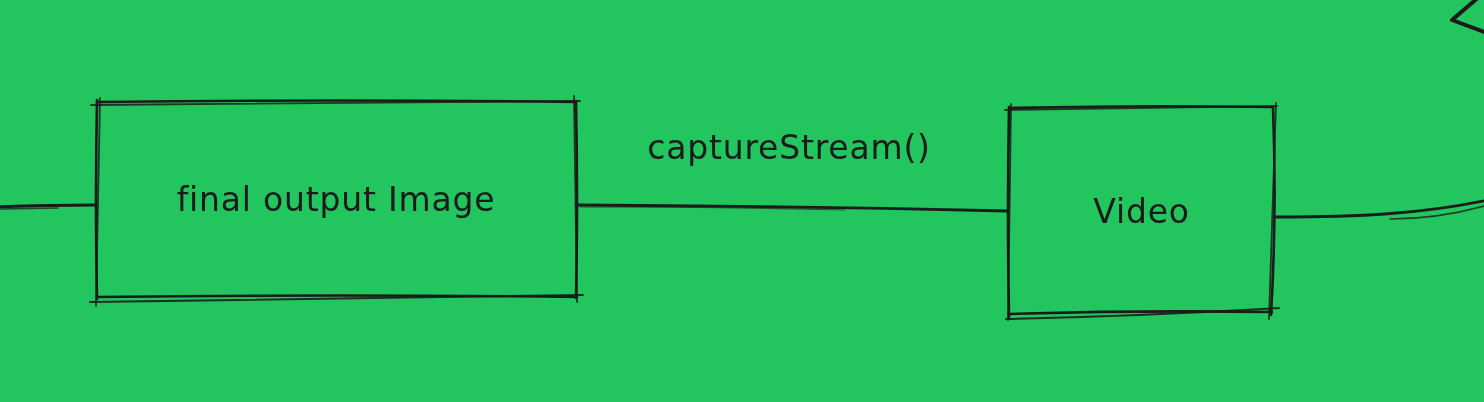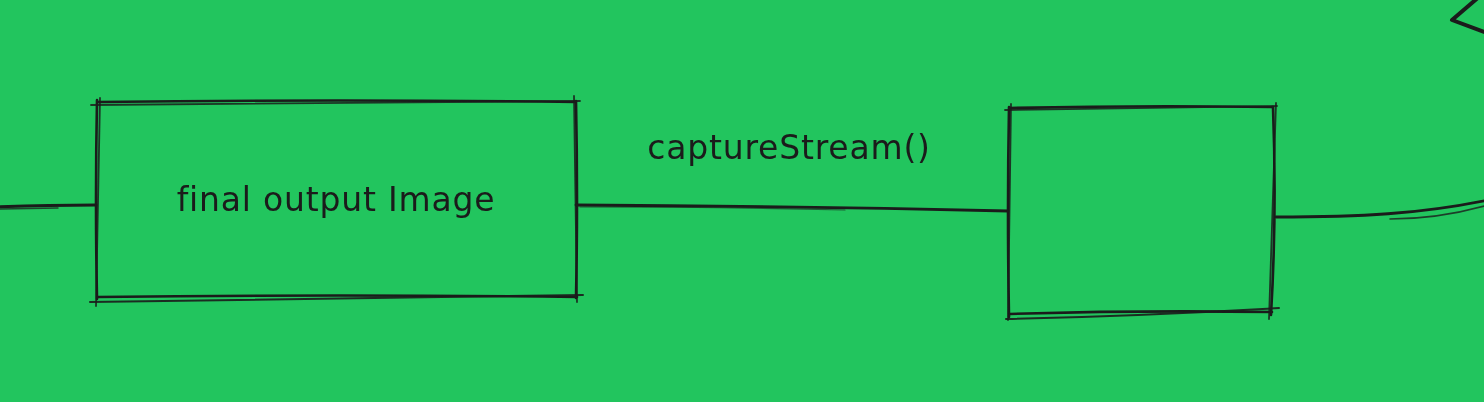--- a/index.html
+++ b/index.html
@@ -113,17 +113,18 @@
       </g>
 
     </g>
   </svg>
 
   <div class="node-label node-label-left">
     <div>final output Image</div>
   </div>
 
   <div class="node-label node-label-right">
+    <div>Video</div>
   </div>
 
   <div class="edge-label">captureStream()</div>
 
 </div>
 
 </body></html>

